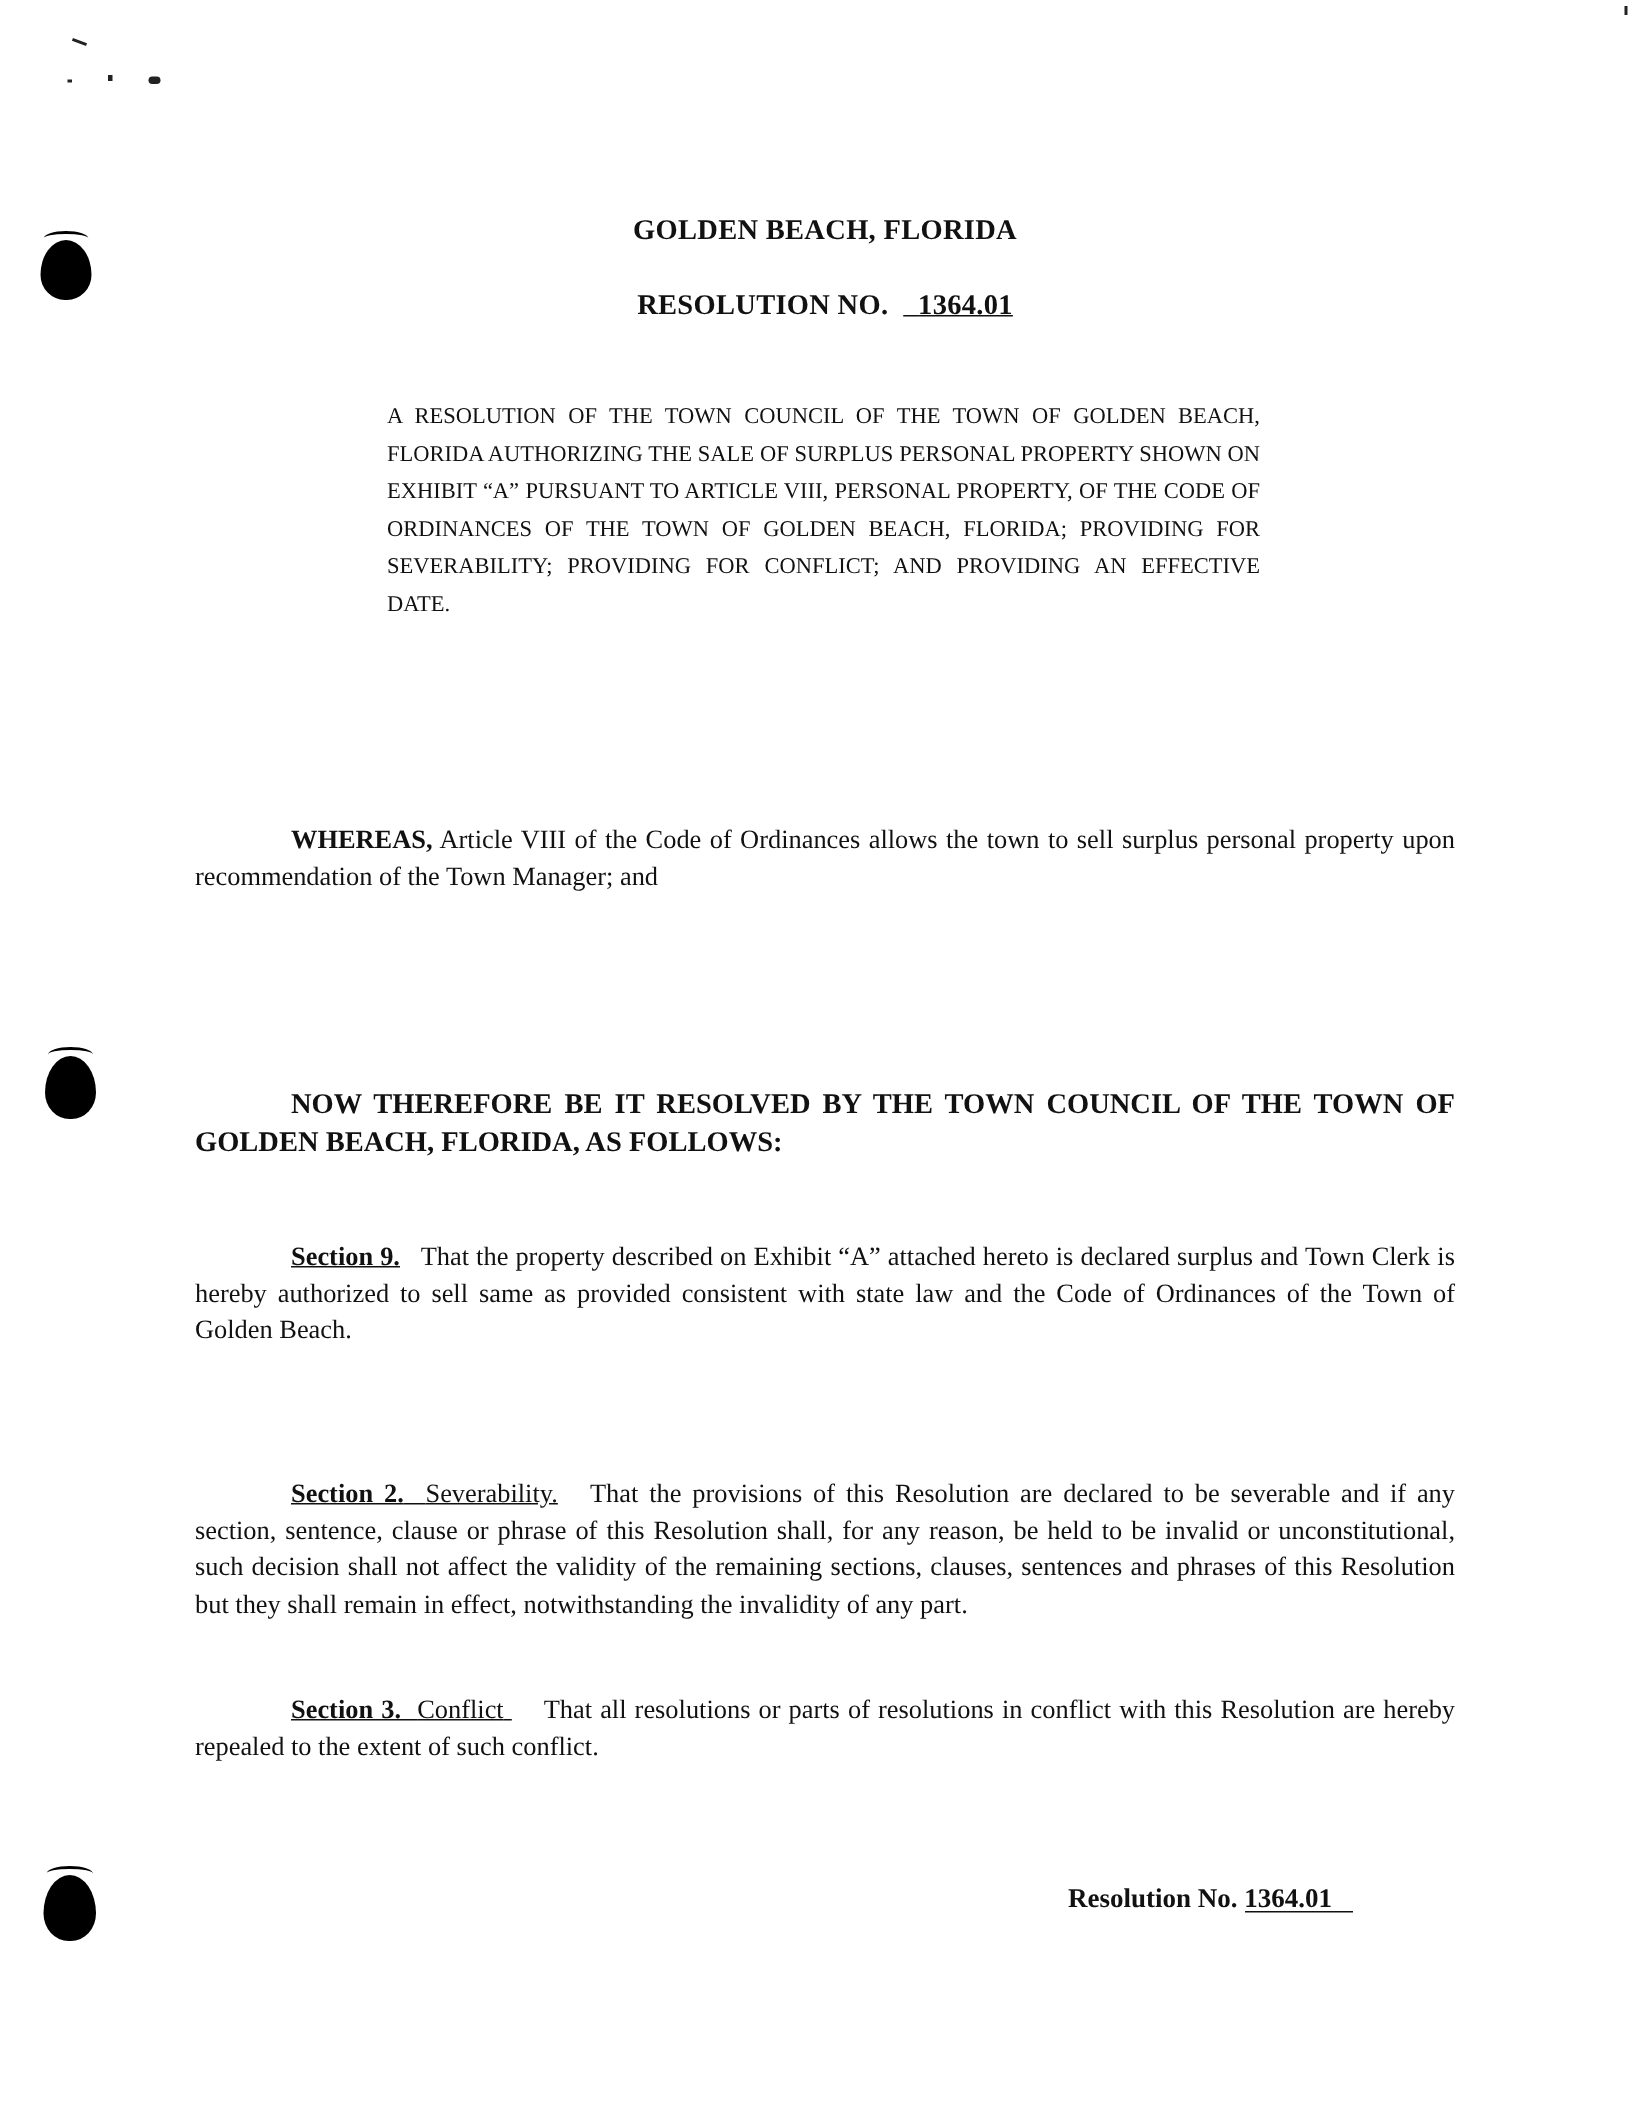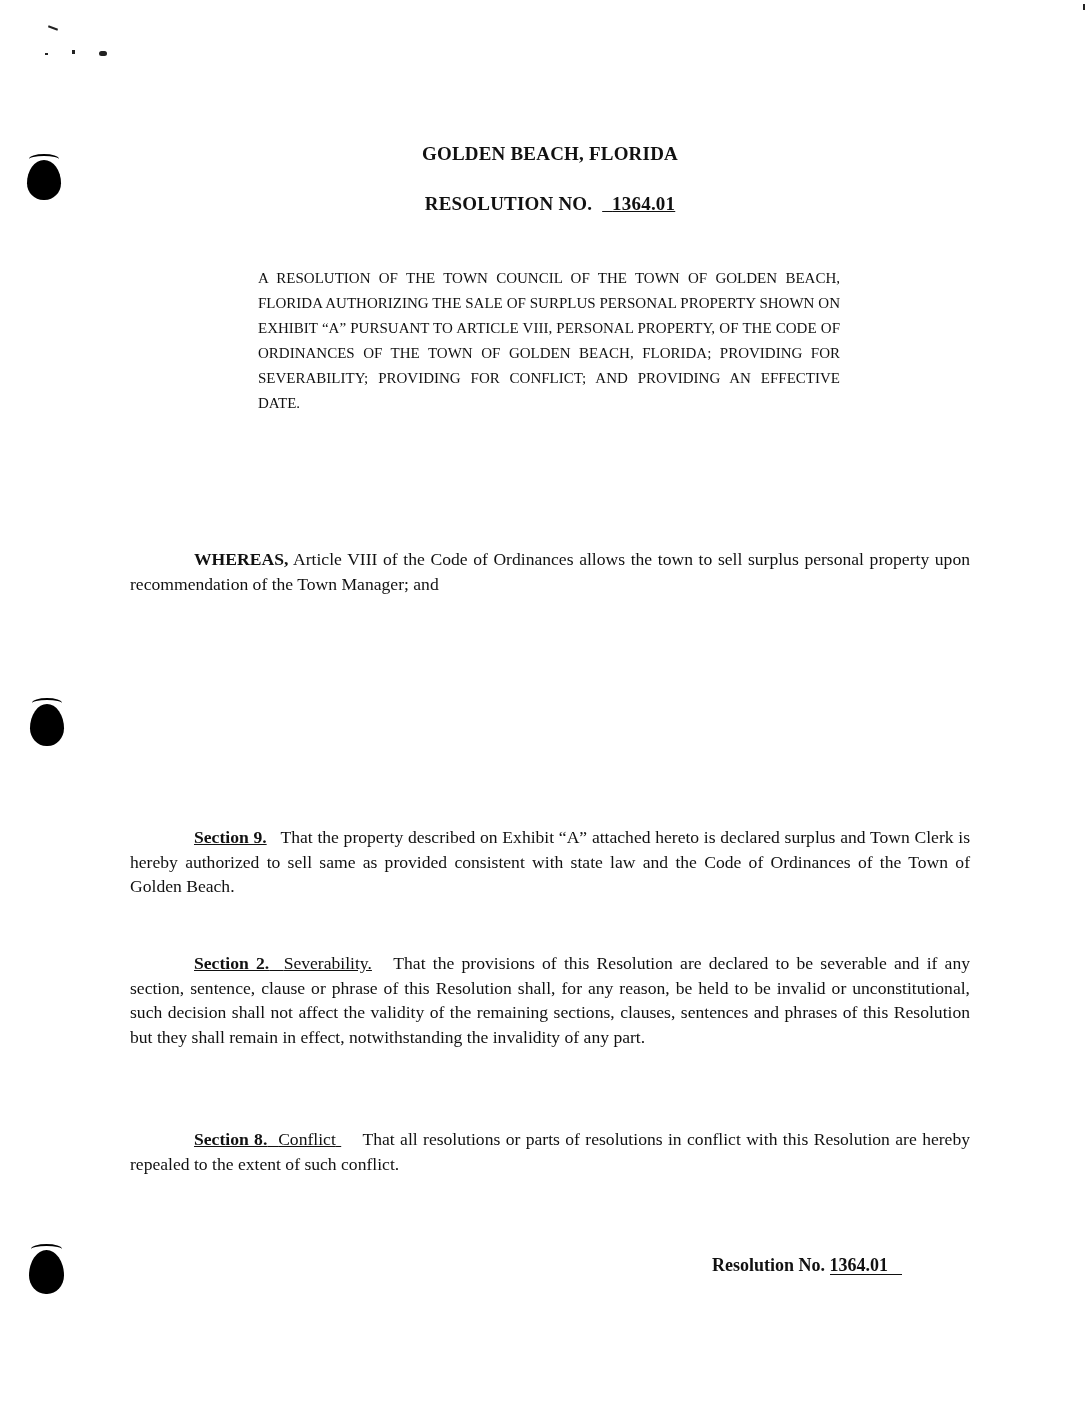--- a/index.html
+++ b/index.html
@@ -41,31 +41,34 @@
     <span>RESOLUTION NO.</span>
     <span>&nbsp;</span><span class="u">&nbsp;&nbsp;<span>1364.01</span></span>
   </div>
 
   <div class="abstract">A RESOLUTION OF THE TOWN COUNCIL OF THE TOWN OF GOLDEN BEACH, FLORIDA AUTHORIZING THE SALE OF SURPLUS PERSONAL PROPERTY SHOWN ON EXHIBIT “A” PURSUANT TO ARTICLE VIII, PERSONAL PROPERTY, OF THE CODE OF ORDINANCES OF THE TOWN OF GOLDEN BEACH, FLORIDA; PROVIDING FOR SEVERABILITY; PROVIDING FOR CONFLICT; AND PROVIDING AN EFFECTIVE DATE.</div>
 
   <div class="para" style="top:547px">
     <span class="ind"></span><span class="b">WHEREAS,</span><span> Article VIII of the Code of Ordinances allows the town to sell surplus personal property upon recommendation of the Town Manager; and</span>
   </div>
 
+  <div class="para now" style="top:724px">
+    <span class="ind"></span><span>NOW THEREFORE BE IT RESOLVED BY THE TOWN COUNCIL OF THE TOWN OF GOLDEN BEACH, FLORIDA, AS FOLLOWS:</span>
+  </div>
 
   <div class="para" style="top:825px">
     <span class="ind"></span><span class="b u">Section 9.</span>&nbsp;&nbsp;
     <span>That the property described on Exhibit “A” attached hereto is declared surplus and Town Clerk is hereby authorized to sell same as provided consistent with state law and the Code of Ordinances of the Town of Golden Beach.</span>
   </div>
-  <div class="para" style="top:951px">
+  <div class="para" style="top:983px">
     <span class="ind"></span><span class="u"><span class="b">Section 2.</span>&nbsp;&nbsp;<span>Severability.</span></span>&nbsp;&nbsp;
     <span>That the provisions of this Resolution are declared to be severable and if any section, sentence, clause or phrase of this Resolution shall, for any reason, be held to be invalid or unconstitutional, such decision shall not affect the validity of the remaining sections, clauses, sentences and phrases of this Resolution but they shall remain in effect, notwithstanding the invalidity of any part.</span>
   </div>
   <div class="para" style="top:1127px">
-    <span class="ind"></span><span class="u"><span class="b">Section 8.</span>&nbsp;&nbsp;<span>Conflict</span>&nbsp;</span>&nbsp;&nbsp;&nbsp;
+    <span class="ind"></span><span class="u"><span class="b">Section 3.</span>&nbsp;&nbsp;<span>Conflict</span>&nbsp;</span>&nbsp;&nbsp;&nbsp;
     <span>That all resolutions or parts of resolutions in conflict with this Resolution are hereby repealed to the extent of such conflict.</span>
   </div>
 
   <div class="footer">
     <span>Resolution No.</span>
     <span class="num">1364.01</span>
   </div>
 </div>
 
 </body></html>

